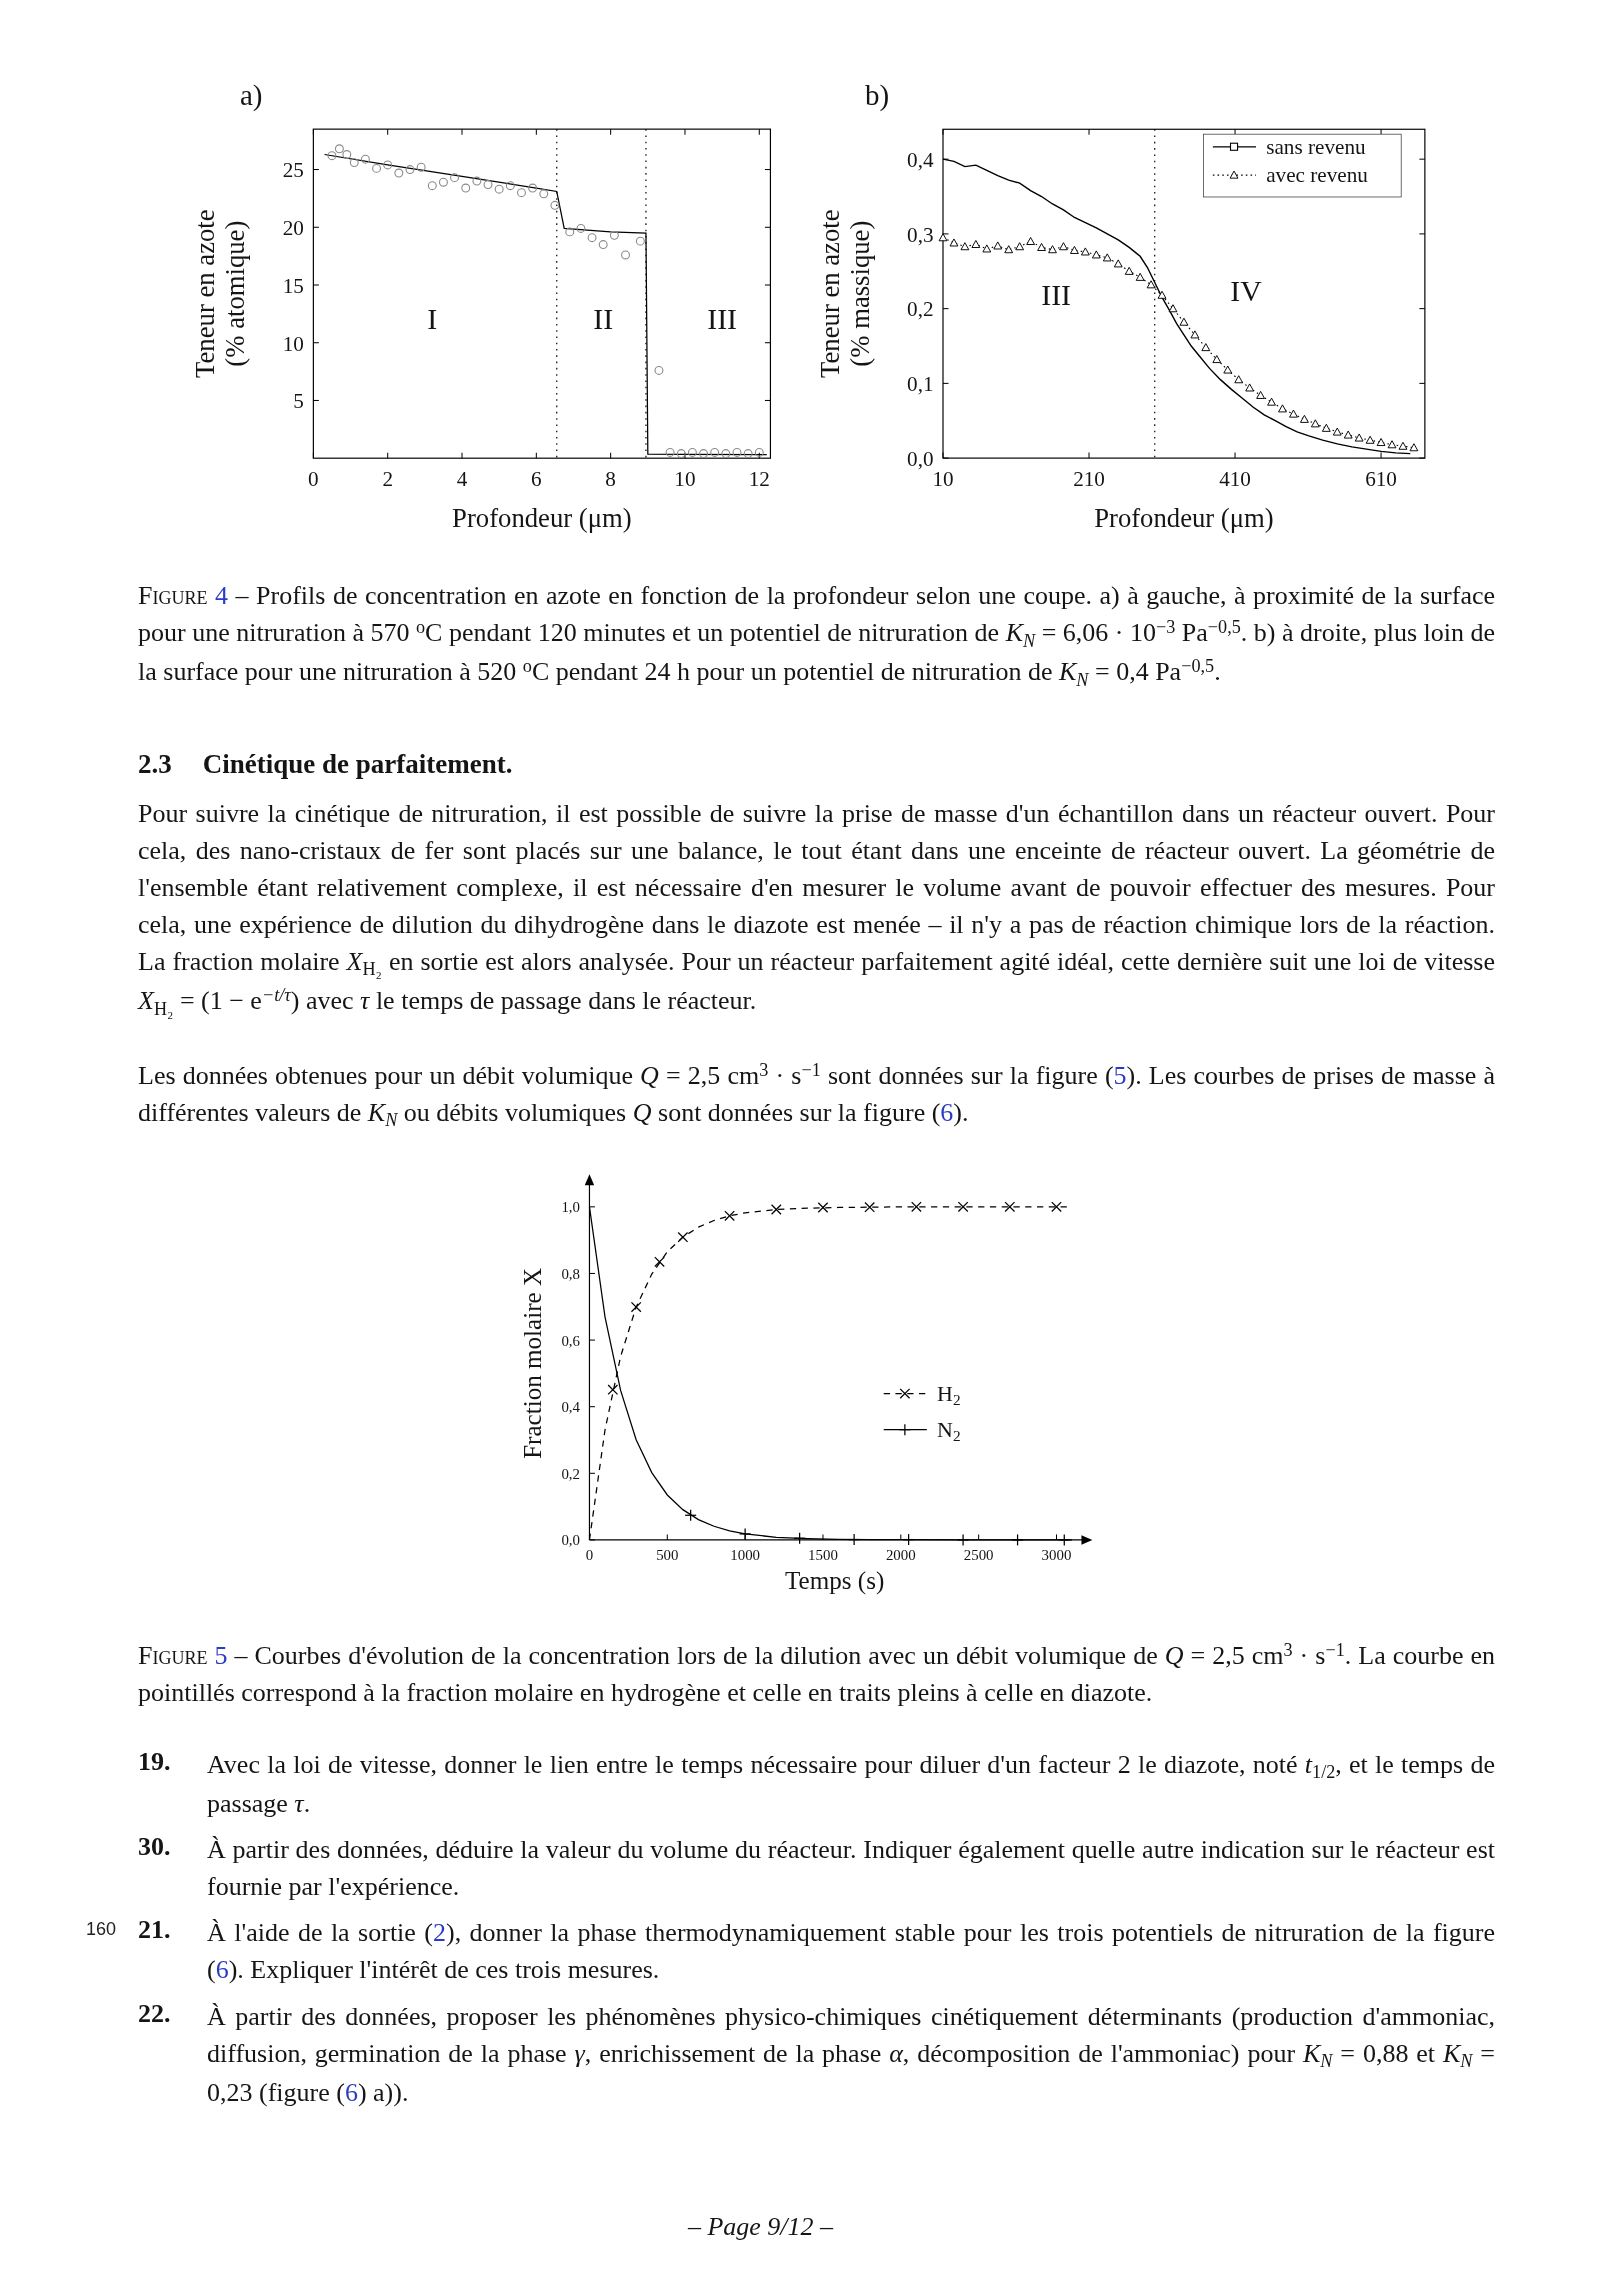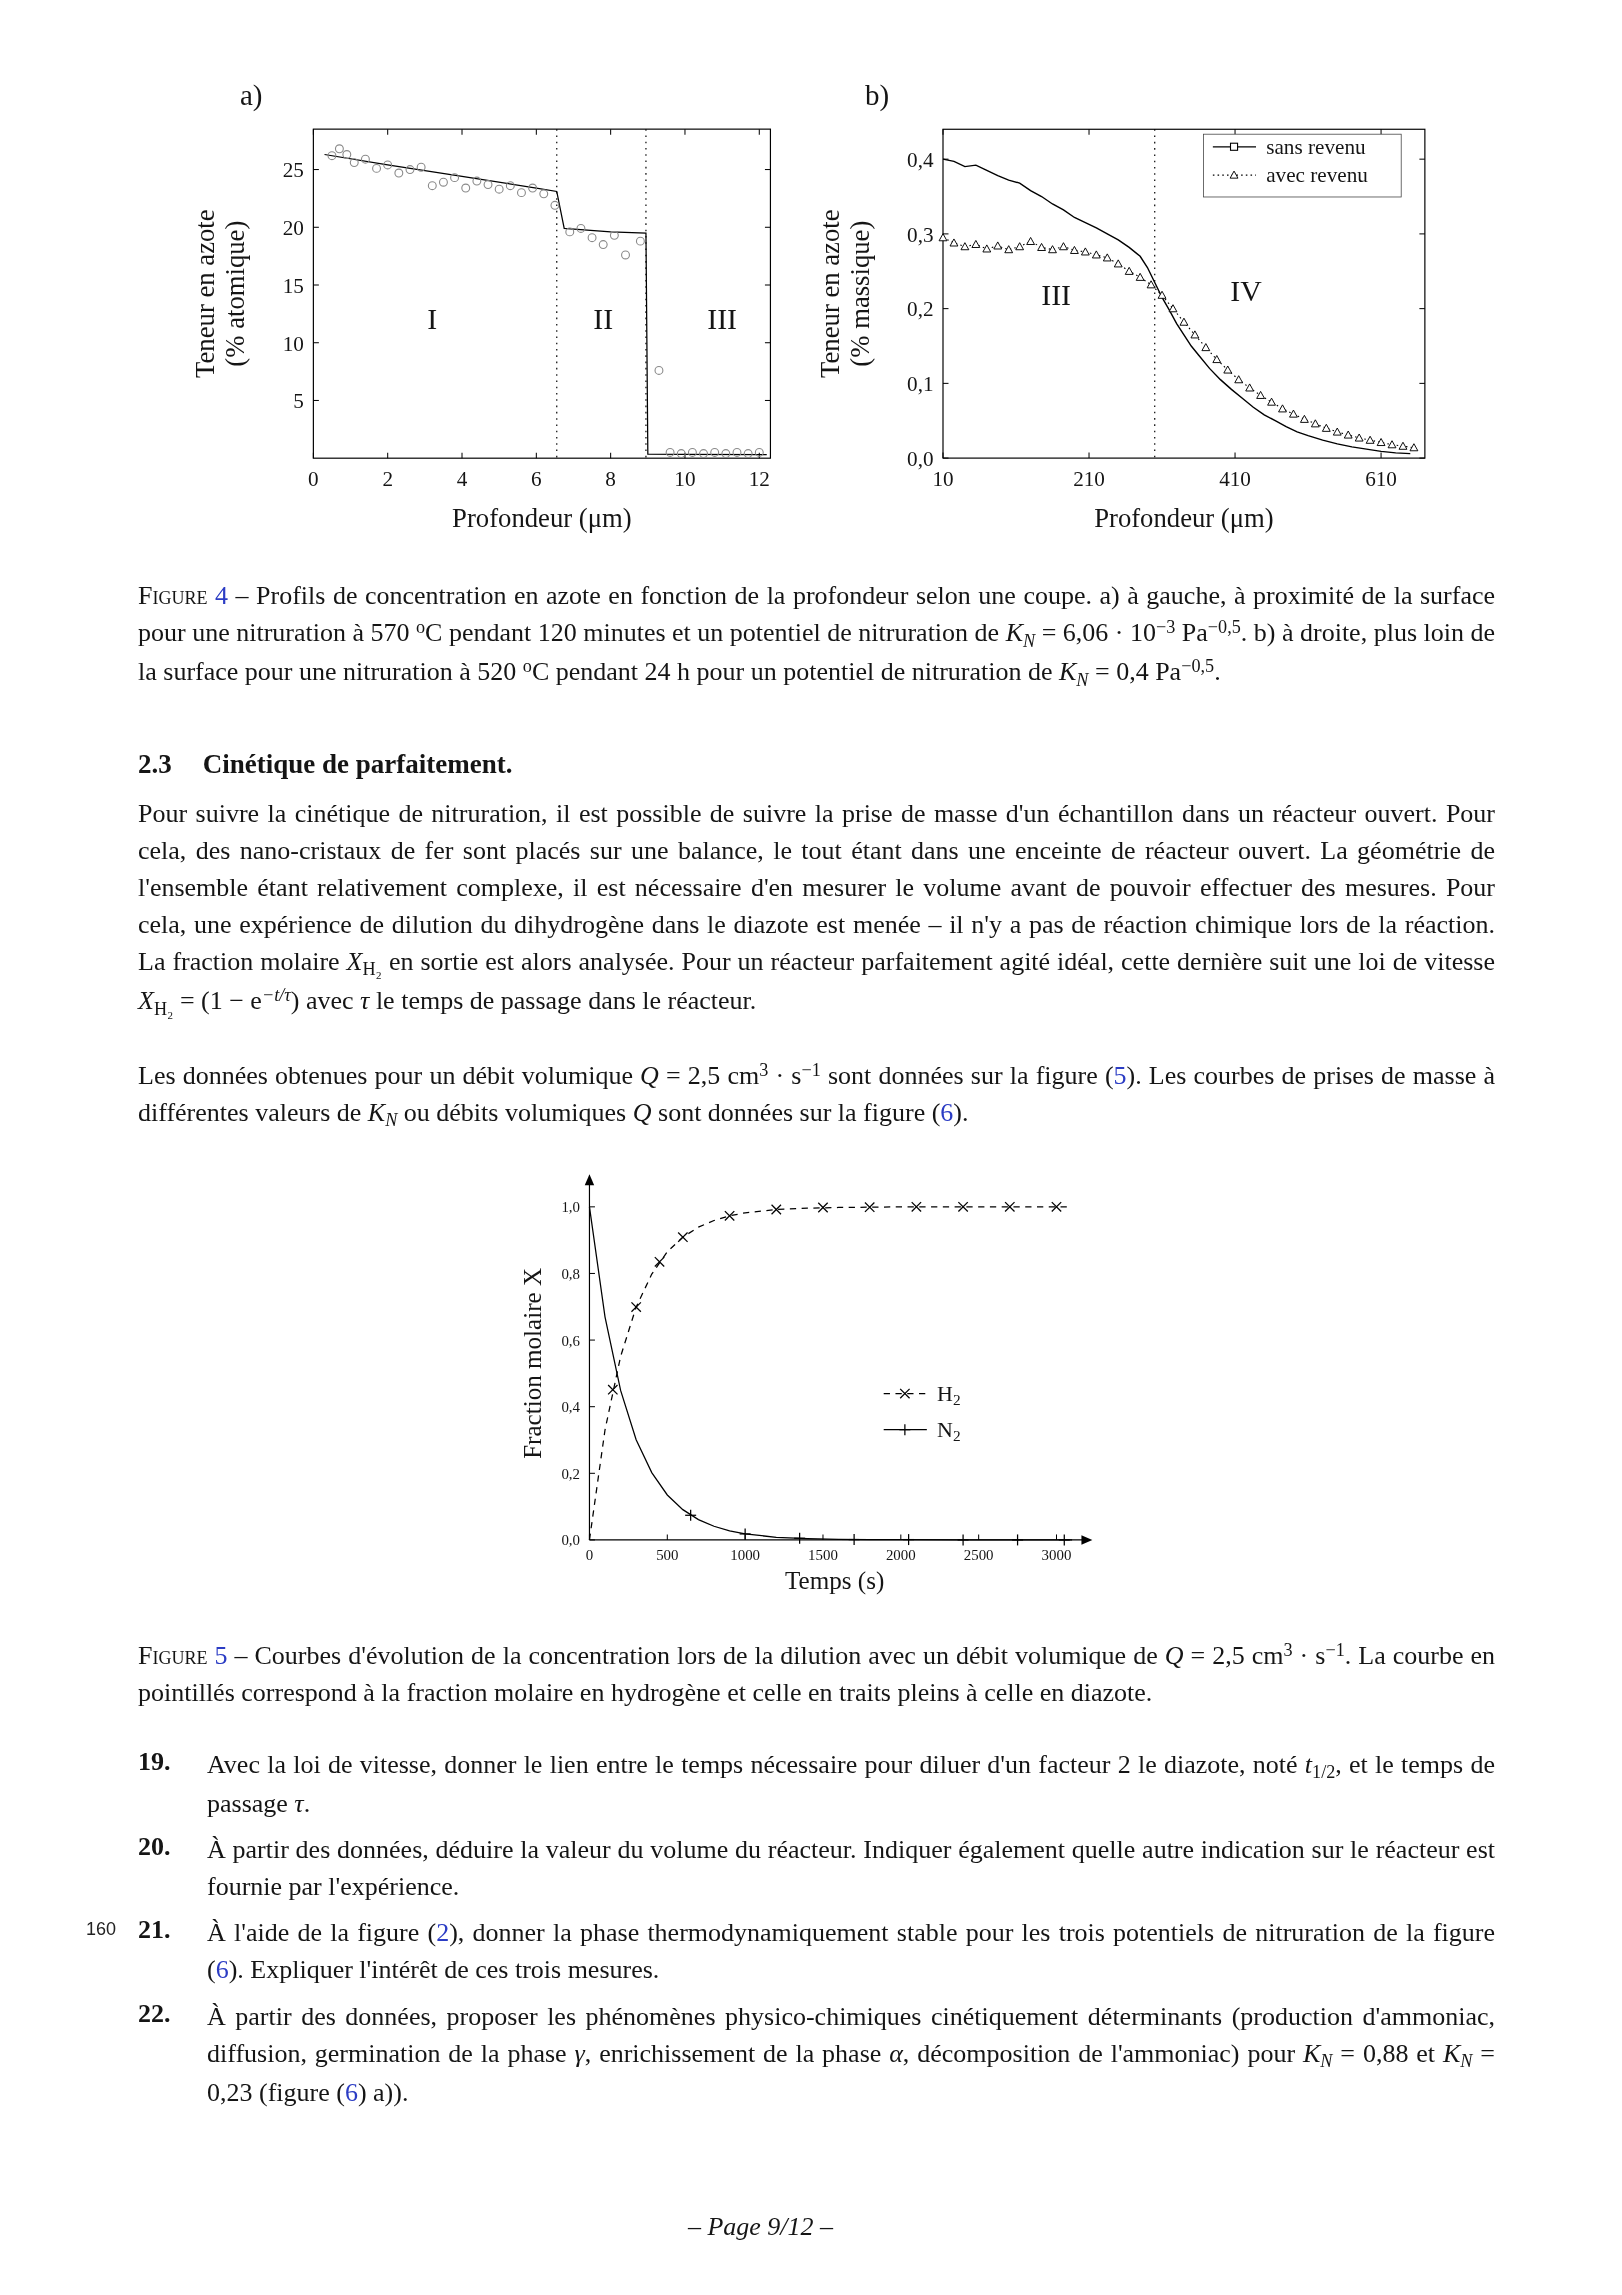--- a/index.html
+++ b/index.html
@@ -340,27 +340,27 @@
       </svg></div>
 
   <p class="caption"><span class="seg-sc">Figure</span><span class="seg-n"> </span><span class="seg-link">5</span><span class="seg-n"> – Courbes d'évolution de la concentration lors de la dilution avec un débit volumique de </span><span class="seg-i">Q</span><span class="seg-n"> = 2,5 cm</span><span class="seg-sup">3</span><span class="seg-n"> · s</span><span class="seg-sup">−1</span><span class="seg-n">. La courbe en pointillés correspond à la fraction molaire en hydrogène et celle en traits pleins à celle en diazote.</span></p>
 
   <div class="questions">
     <div class="q">
       <span class="qnum">19.</span>
       <div class="qtext"><span class="seg-n">Avec la loi de vitesse, donner le lien entre le temps nécessaire pour diluer d'un facteur 2 le diazote, noté </span><span class="seg-i">t</span><span class="seg-sub">1/2</span><span class="seg-n">, et le temps de passage </span><span class="seg-i">τ</span><span class="seg-n">.</span></div>
     </div>
     <div class="q">
-      <span class="qnum">20.</span>
+      <span class="qnum">30.</span>
       <div class="qtext"><span class="seg-n">À partir des données, déduire la valeur du volume du réacteur. Indiquer également quelle autre indication sur le réacteur est fournie par l'expérience.</span></div>
     </div>
     <div class="q">
       <span class="margin-num">160</span>
       <span class="qnum">21.</span>
-      <div class="qtext"><span class="seg-n">À l'aide de la figure (</span><span class="seg-link">2</span><span class="seg-n">), donner la phase thermodynamiquement stable pour les trois potentiels de nitruration de la figure (</span><span class="seg-link">6</span><span class="seg-n">). Expliquer l'intérêt de ces trois mesures.</span></div>
+      <div class="qtext"><span class="seg-n">À l'aide de la sortie (</span><span class="seg-link">2</span><span class="seg-n">), donner la phase thermodynamiquement stable pour les trois potentiels de nitruration de la figure (</span><span class="seg-link">6</span><span class="seg-n">). Expliquer l'intérêt de ces trois mesures.</span></div>
     </div>
     <div class="q">
       <span class="qnum">22.</span>
       <div class="qtext"><span class="seg-n">À partir des données, proposer les phénomènes physico-chimiques cinétiquement déterminants (production d'ammoniac, diffusion, germination de la phase </span><span class="seg-i">γ</span><span class="seg-n">, enrichissement de la phase </span><span class="seg-i">α</span><span class="seg-n">, décomposition de l'ammoniac) pour </span><span class="seg-i">K</span><span class="seg-isub">N</span><span class="seg-n"> = 0,88 et </span><span class="seg-i">K</span><span class="seg-isub">N</span><span class="seg-n"> = 0,23 (figure (</span><span class="seg-link">6</span><span class="seg-n">) a)).</span></div>
     </div>
   </div>
 
 </div>
 
 <div class="footer">

